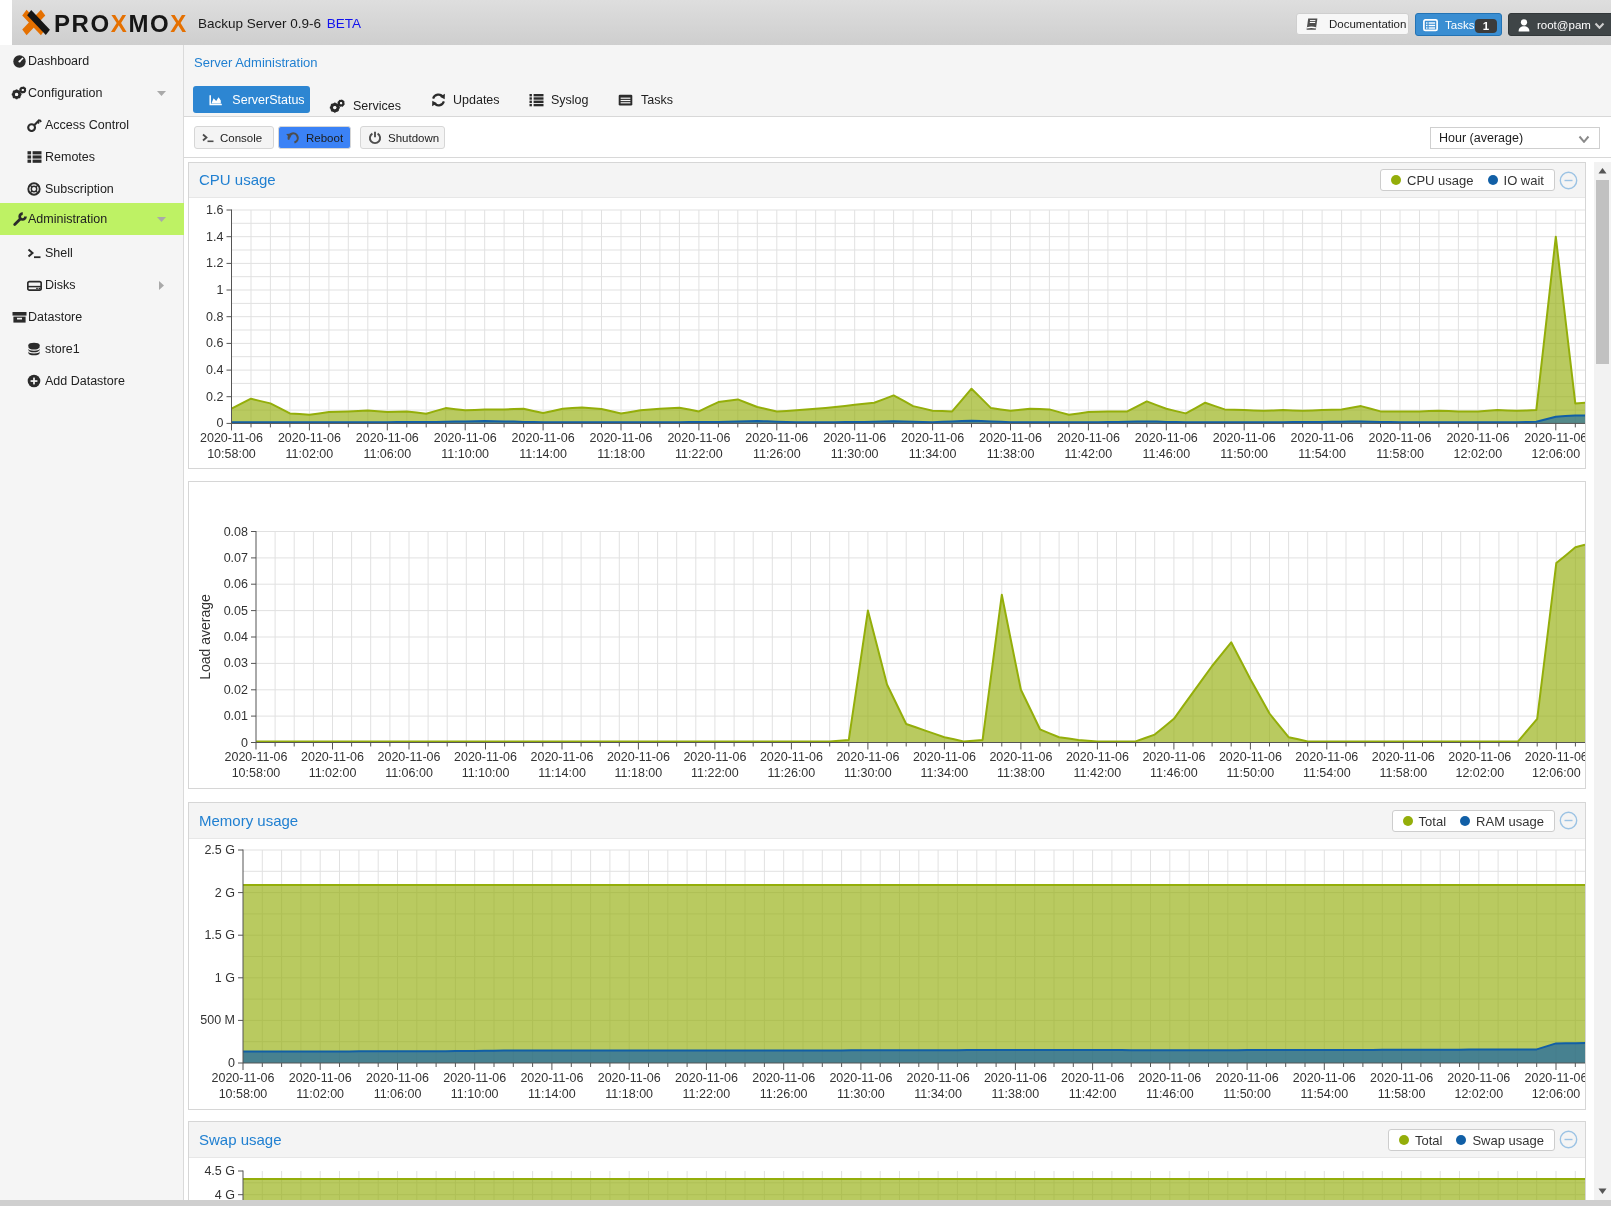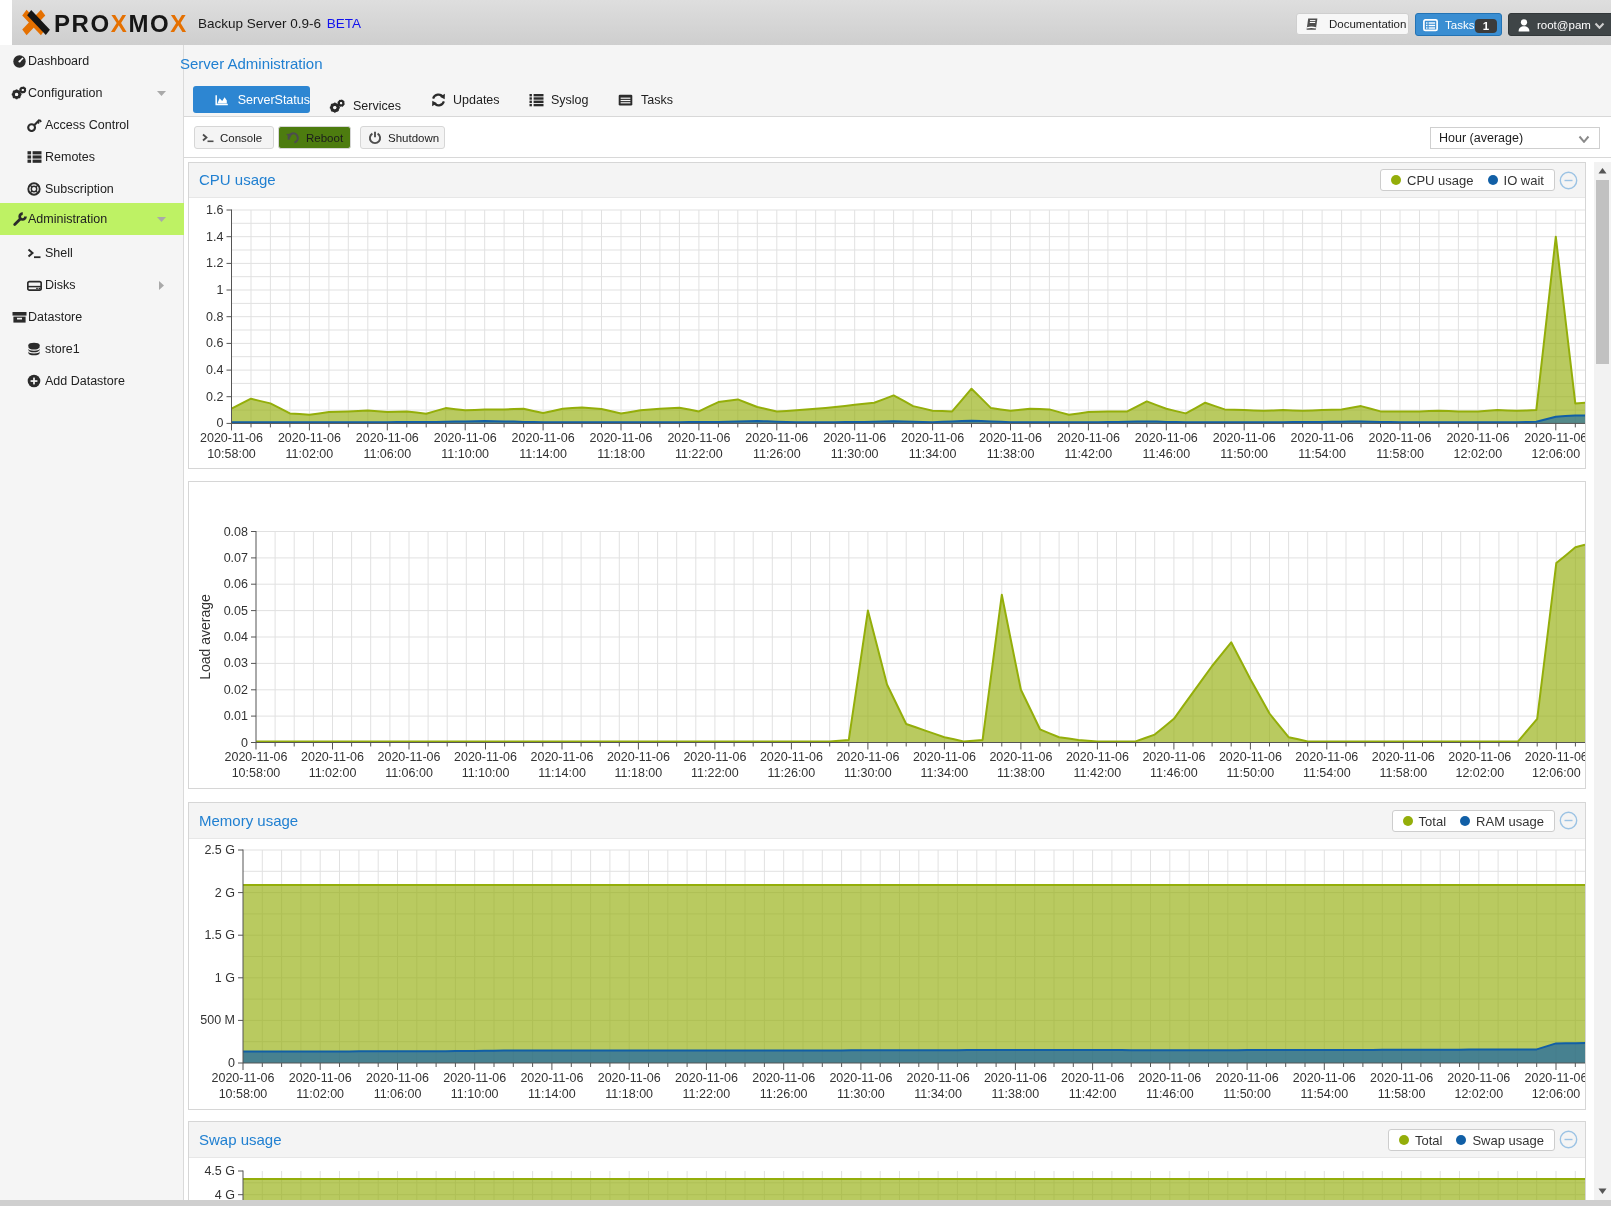--- a/index.html
+++ b/index.html
@@ -196,23 +196,23 @@
     <span class="ic" style="left:26px">
       <svg width="14" height="14" viewBox="0 0 14 14" style="">
         <circle cx="7" cy="7" r="6.3" fill="#2b2b2b"></circle>
         <rect x="3.6" y="6.2" width="6.8" height="1.7" fill="#f5f5f5"></rect>
         <rect x="6.15" y="3.6" width="1.7" height="6.8" fill="#f5f5f5"></rect>
       </svg>
     </span>
     <span style="position:absolute;left:45px">Add Datastore</span>
   </div>
 <div class="abs" style="left:184px;top:45px;width:1427px;height:72px;background:#f5f5f5"></div>
-<div class="abs" style="left:180px;top:55px;font-size:15px;color:#2180d1">Server Administration</div>
+<div class="abs" style="left:194px;top:55px;font-size:13px;color:#2180d1">Server Administration</div>
 <div class="abs" style="left:184px;top:116px;width:1427px;height:1px;background:#d8d8d8"></div>
-<div class="btn" style="left:193px;top:86px;width:117px;height:27px;background:#2d86d2;color:#fff;justify-content:flex-end;font-size:12.5px">
+<div class="btn" style="left:193px;top:86px;width:117px;height:27px;background:#2d86d2;color:#fff;justify-content:center;font-size:12.5px">
     <span style="margin-left:10px;display:flex">
       <svg width="16" height="14" viewBox="0 0 16 14" style="">
         <path d="M2.2 2.2 V11.6 H13.8" fill="none" stroke="#fff" stroke-width="1.5"></path>
         <polygon points="3.4,10.6 5.6,5.2 8.2,8.0 10.6,4.2 12.8,7.6 12.8,10.6" fill="#fff"></polygon>
       </svg>
     </span>
     <span style="margin-left:8px">ServerStatus</span>
   </div>
 <div class="abs" style="left:329px;top:86px;height:27px;display:flex;align-items:flex-end;font-size:12.5px;color:#202020">
     <span style="display:flex">
@@ -281,21 +281,21 @@
 <div class="abs" style="left:184px;top:117px;width:1427px;height:41px;background:#fff;border-bottom:1px solid #d8d8d8"></div>
 <div class="btn" style="left:194px;top:126px;width:80px;height:23px;background:#f4f4f4;border:1px solid #d6d6d6;color:#1c1c1c;font-size:11.5px">
     <span style="margin-left:7px;display:flex">
       <svg width="13" height="11" viewBox="0 0 13 11" style="">
         <polyline points="1,2.5 4.5,5.5 1,8.5" fill="none" stroke="#4d4d4d" stroke-width="1.8"></polyline>
         <line x1="5.5" y1="9.3" x2="11.5" y2="9.3" stroke="#4d4d4d" stroke-width="1.6"></line>
       </svg>
     </span>
     <span style="margin-left:5px">Console</span>
   </div>
-<div class="btn" style="left:278px;top:126px;width:73px;height:23px;background:#4d7c0f;border:1px solid #d6d6d6;color:#1c1c1c;font-size:11.5px">
+<div class="btn" style="left:278px;top:126px;width:73px;height:23px;background:#3b82f6;border:1px solid #d6d6d6;color:#1c1c1c;font-size:11.5px">
     <span style="margin-left:7px;display:flex">
       <svg width="14" height="14" viewBox="0 0 14 14" style="">
         <circle cx="7.2" cy="7" r="4.6" fill="none" stroke="#4d4d4d" stroke-width="2.1" stroke-dasharray="21.7 7.2" transform="rotate(158 7.2 7)"></circle>
         <polygon points="0.2,3.1 6.3,2.6 3.9,7.6" fill="#4d4d4d"></polygon>
       </svg>
     </span>
     <span style="margin-left:6px">Reboot</span>
   </div>
 <div class="btn" style="left:360px;top:126px;width:85px;height:23px;background:#f4f4f4;border:1px solid #d6d6d6;color:#1c1c1c;font-size:11.5px">
     <span style="margin-left:7px;display:flex">

